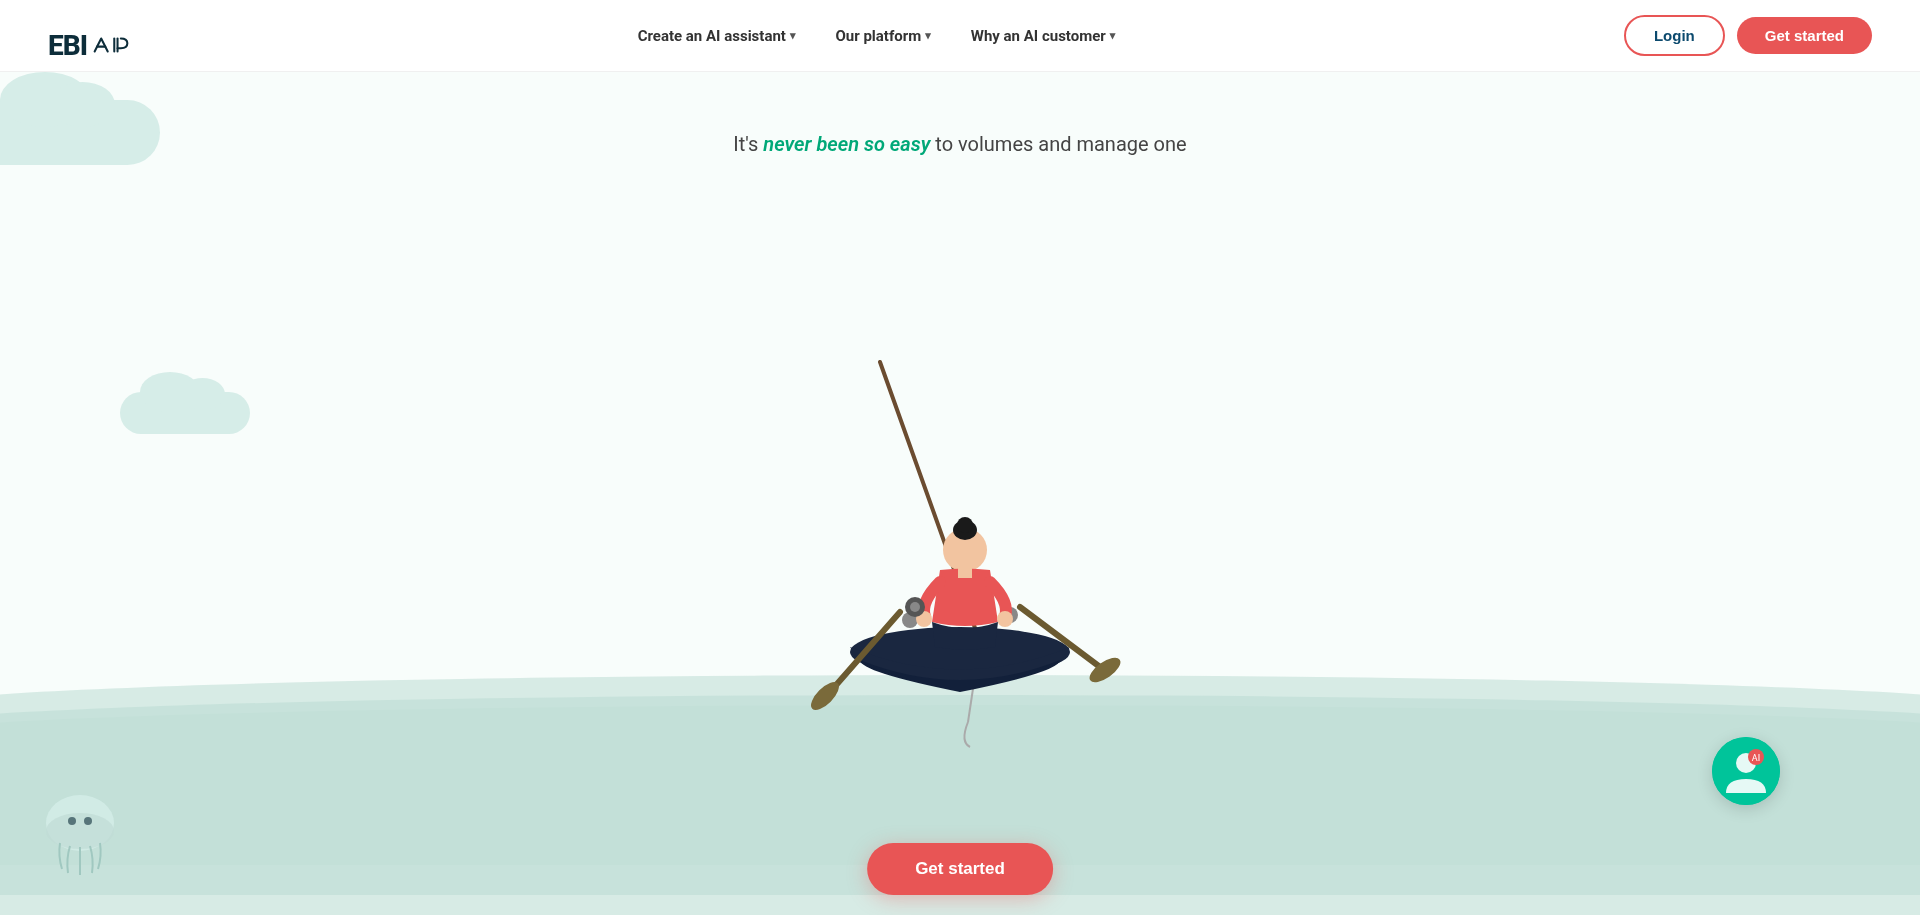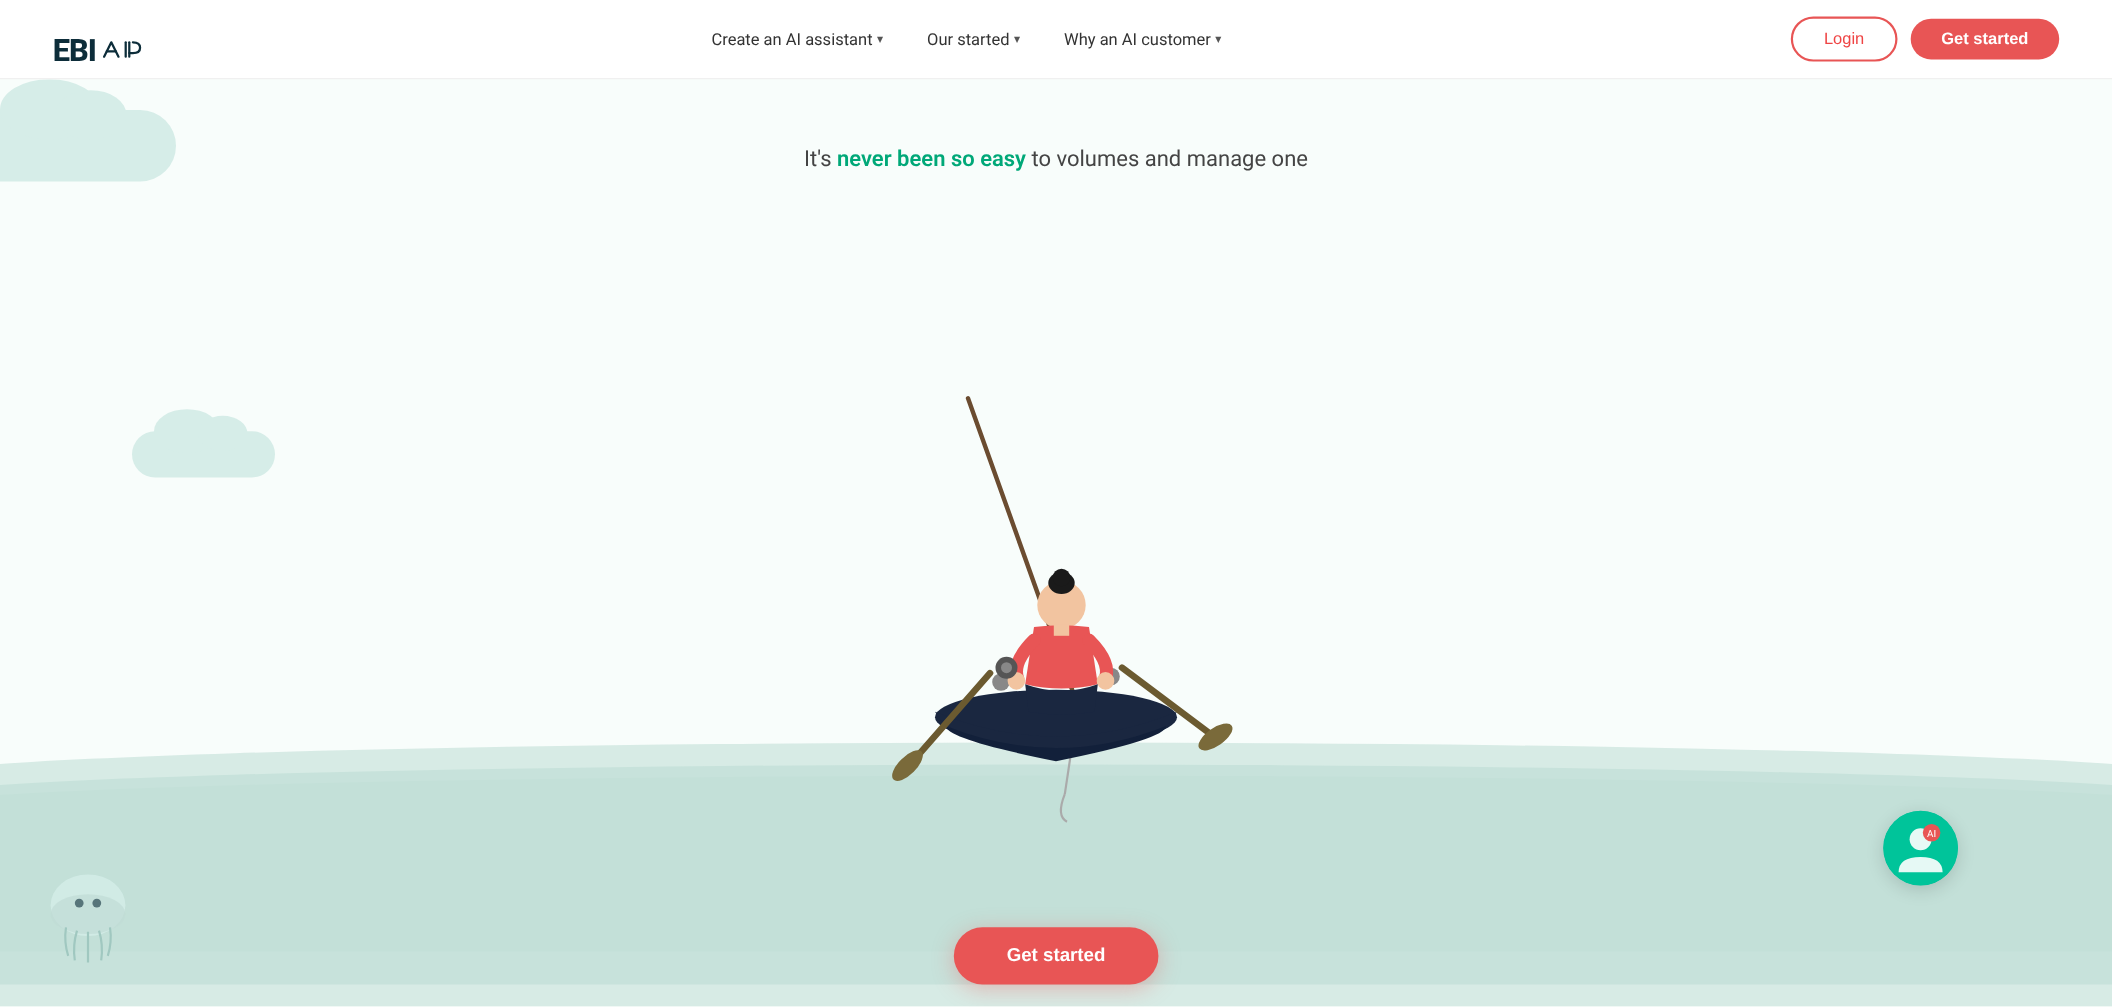--- a/index.html
+++ b/index.html
@@ -46,20 +46,21 @@
 
     .logo-icon svg {
       width: 36px;
       height: 24px;
     }
 
     nav {
       display: flex;
       align-items: flex-start;
       gap: 8px;
+      font-weight: bold;
     }
 
     .nav-item {
       display: flex;
       align-items: center;
       gap: 4px;
       padding: 8px 16px;
       font-size: 15px;
       color: #333;
       cursor: pointer;
@@ -76,23 +77,23 @@
       display: flex;
       align-items: center;
       gap: 12px;
     }
 
     .btn-login {
       padding: 10px 28px;
       border: 2px solid #e85555;
       border-radius: 50px;
       background: transparent;
-      color: #ef4444;
+      color: #0c4a6e;
       font-size: 15px;
-      font-weight: 400;
+      font-weight: 700;
       cursor: pointer;
       transition: all 0.15s;
     }
 
     .btn-get-started {
       padding: 10px 28px;
       border: none;
       border-radius: 50px;
       background: #e85555;
       color: #fff;
@@ -193,20 +194,21 @@
 
     .hero-subtitle {
       font-size: 20px;
       color: #444;
       margin: 0 auto;
     }
 
     .hero-subtitle .highlight {
       color: #00a878;
       font-weight: 600;
+      font-style: italic;
     }
 
     
     .waves-container {
       position: absolute;
       bottom: 0;
       left: 0;
       right: 0;
       height: 320px;
       z-index: 1;
@@ -341,21 +343,21 @@
       </svg>
     </span>
   </div>
 
   <nav>
     <div class="nav-item">
       <span>Create an AI assistant</span>
       <span class="nav-chevron">▾</span>
     </div>
     <div class="nav-item">
-      <span>Our started</span>
+      <span>Our platform</span>
       <span class="nav-chevron">▾</span>
     </div>
     <div class="nav-item">
       <span>Why an AI customer</span>
       <span class="nav-chevron">▾</span>
     </div>
   </nav>
 
   <div class="header-actions">
     <button class="btn-login">Login</button>

